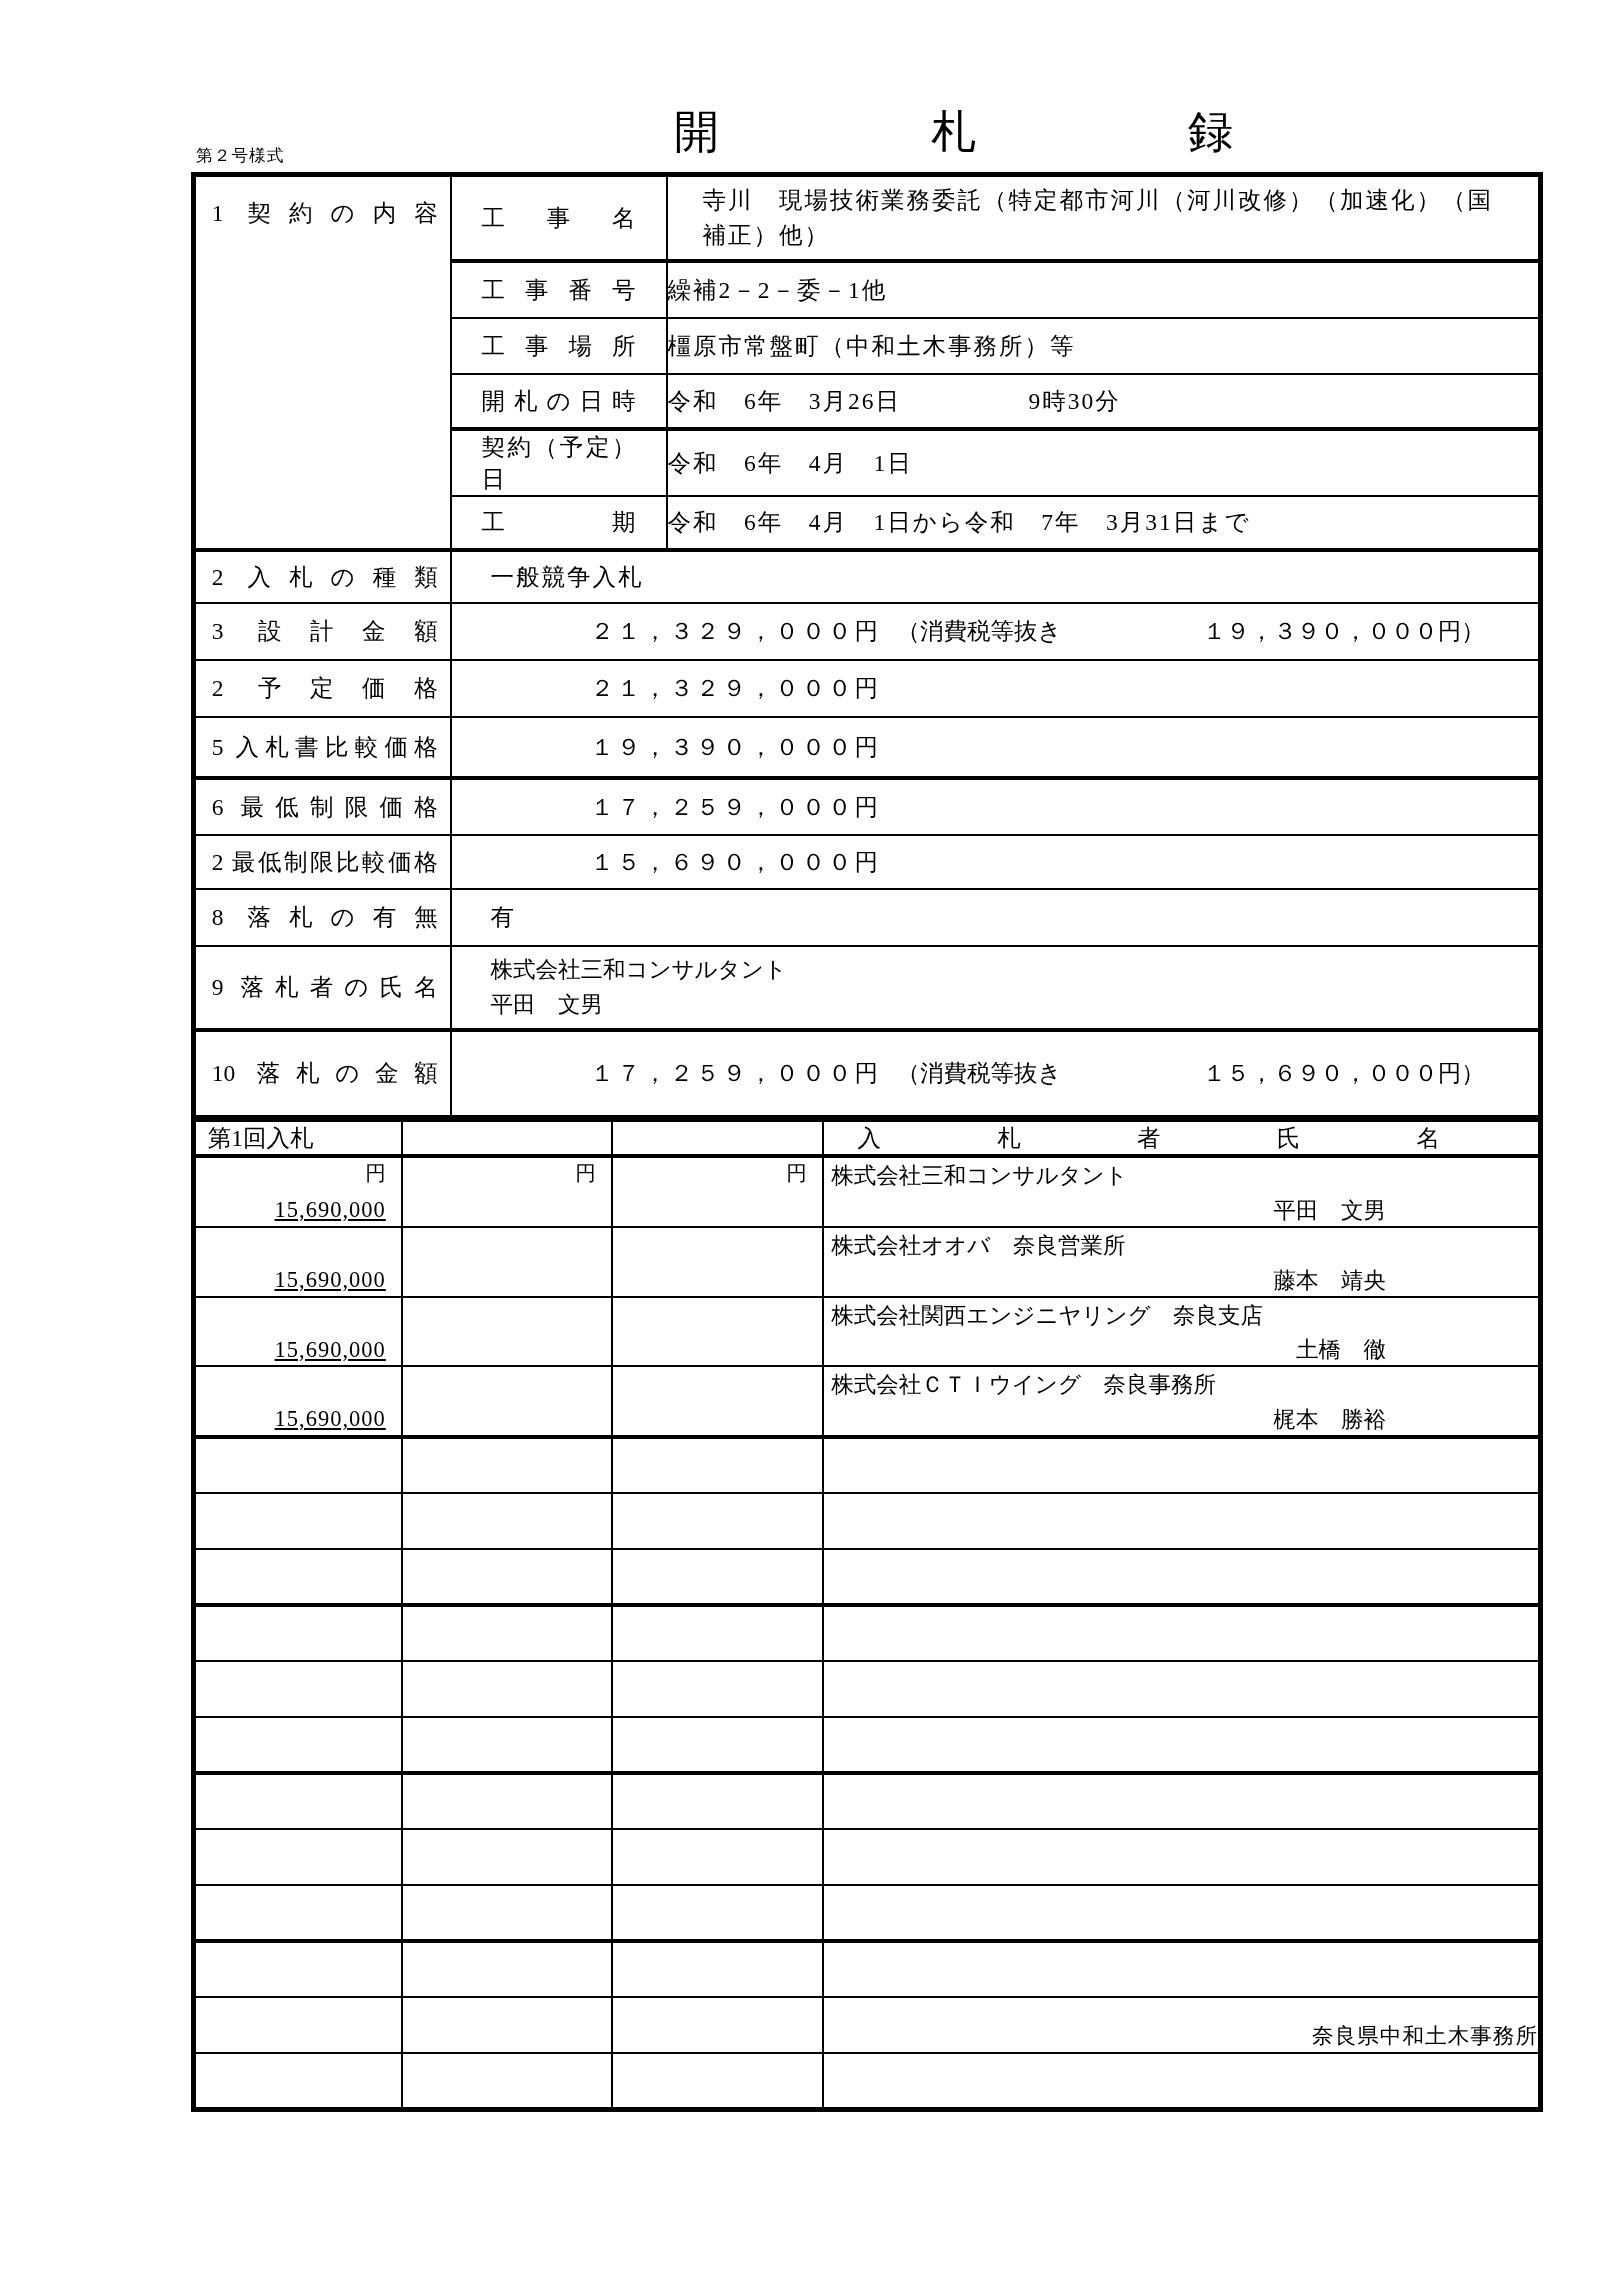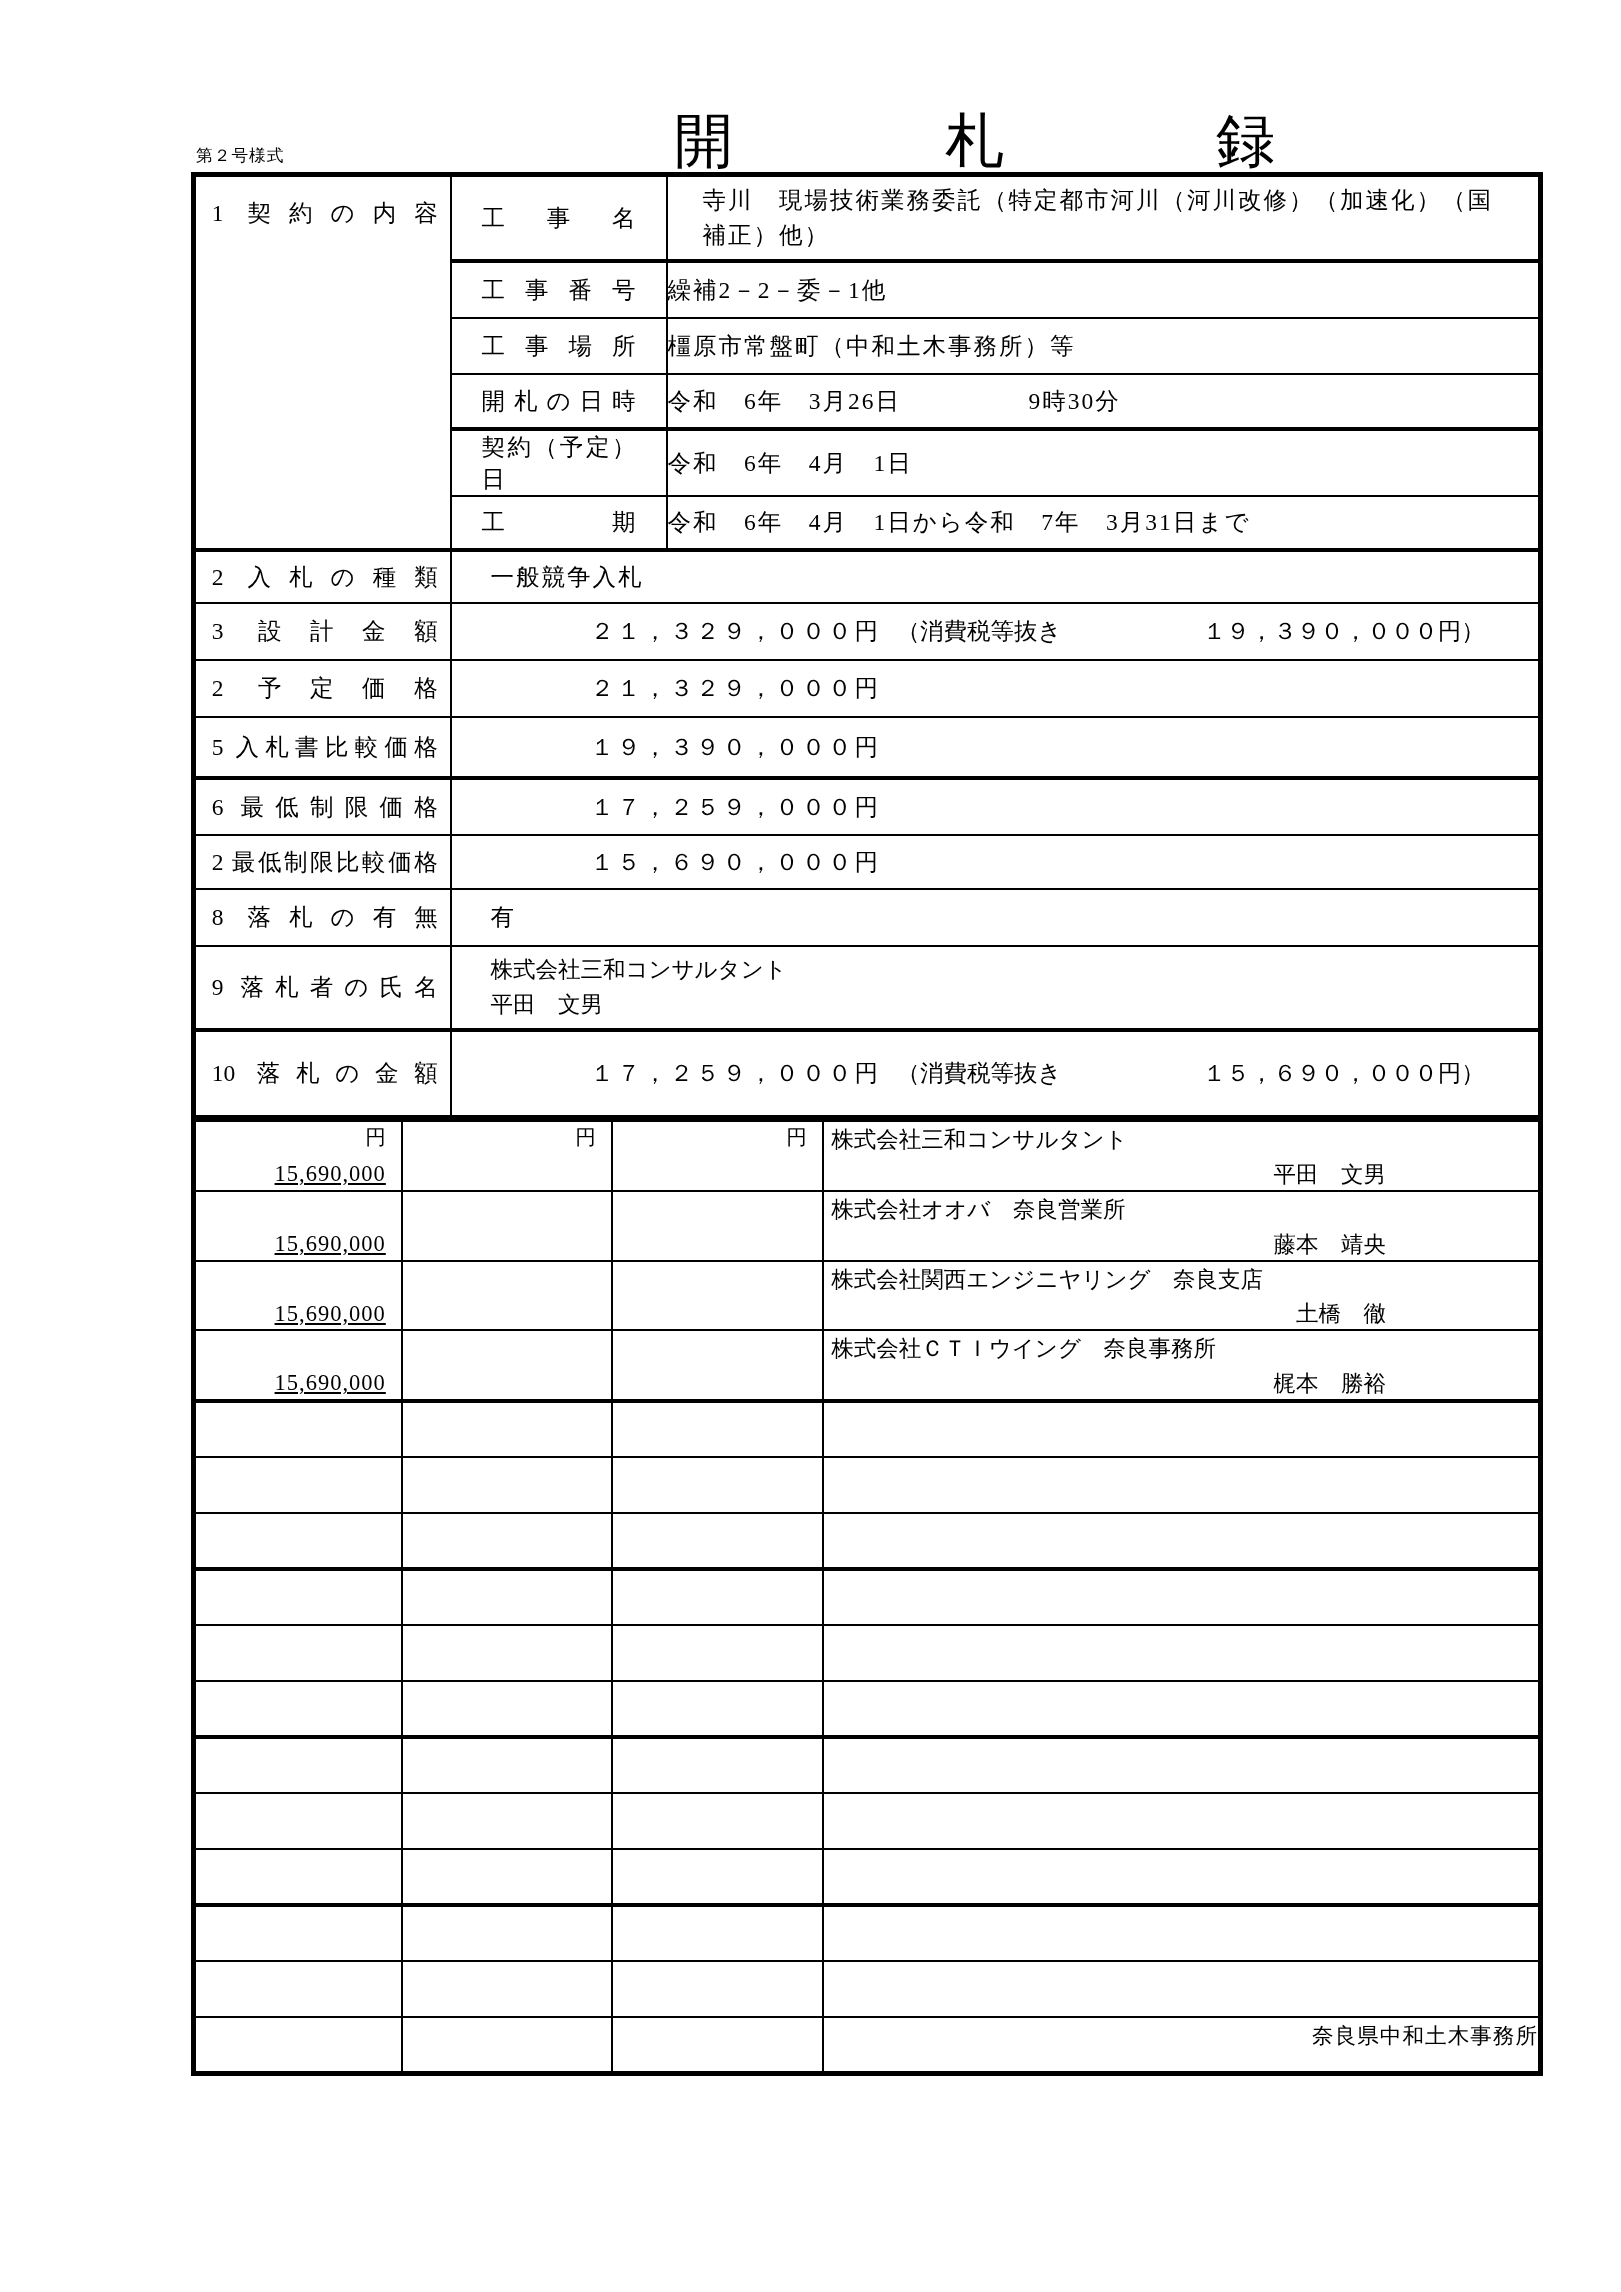--- a/index.html
+++ b/index.html
@@ -9,21 +9,21 @@
     background:#ffffff;
     color:#000;
     font-family:"Liberation Serif","DejaVu Serif",serif;
   }
   .form-label {
     position:absolute; left:196px; top:144px;
     font-size:16.7px; letter-spacing:1px;
   }
   .doc-title {
     position:absolute; left:674px; top:102px;
-    font-size:59px; font-weight:normal;
+    font-size:45px; font-weight:normal;
     letter-spacing:212px; white-space:nowrap; margin:0;
   }
   .tables { position:absolute; left:191px; top:172px; width:1347px; }
   table { border-collapse:collapse; table-layout:fixed; width:1347px; }
   #t1 { border:5.9px solid #000; border-bottom:none; }
   #t2 { border:5.9px solid #000; }
   td {
     border:2px solid #000; padding:0; font-size:23.5px;
     vertical-align:middle; overflow:hidden;
   }
@@ -140,20 +140,26 @@
 
     <table id="t2">
       <colgroup>
           <col style="width:208px">
           <col style="width:210px">
           <col style="width:211px">
           <col style="width:718px">
         </colgroup>
 
       <tbody>
+          <tr class="thick" style="height:28px">
+        <td class="h-round">第1回入札</td>
+        <td></td>
+        <td></td>
+        <td class="h-bidder">入札者氏名</td>
+      </tr>
 
       <tr style="height:55px">
         <td class="bid-amt-cell">
           <span class="unit">円</span>
           <div class="amt">15,690,000</div>
         </td>
         <td class="bid-amt-cell">
           <span class="unit">円</span>
         </td>
         <td class="bid-amt-cell">

